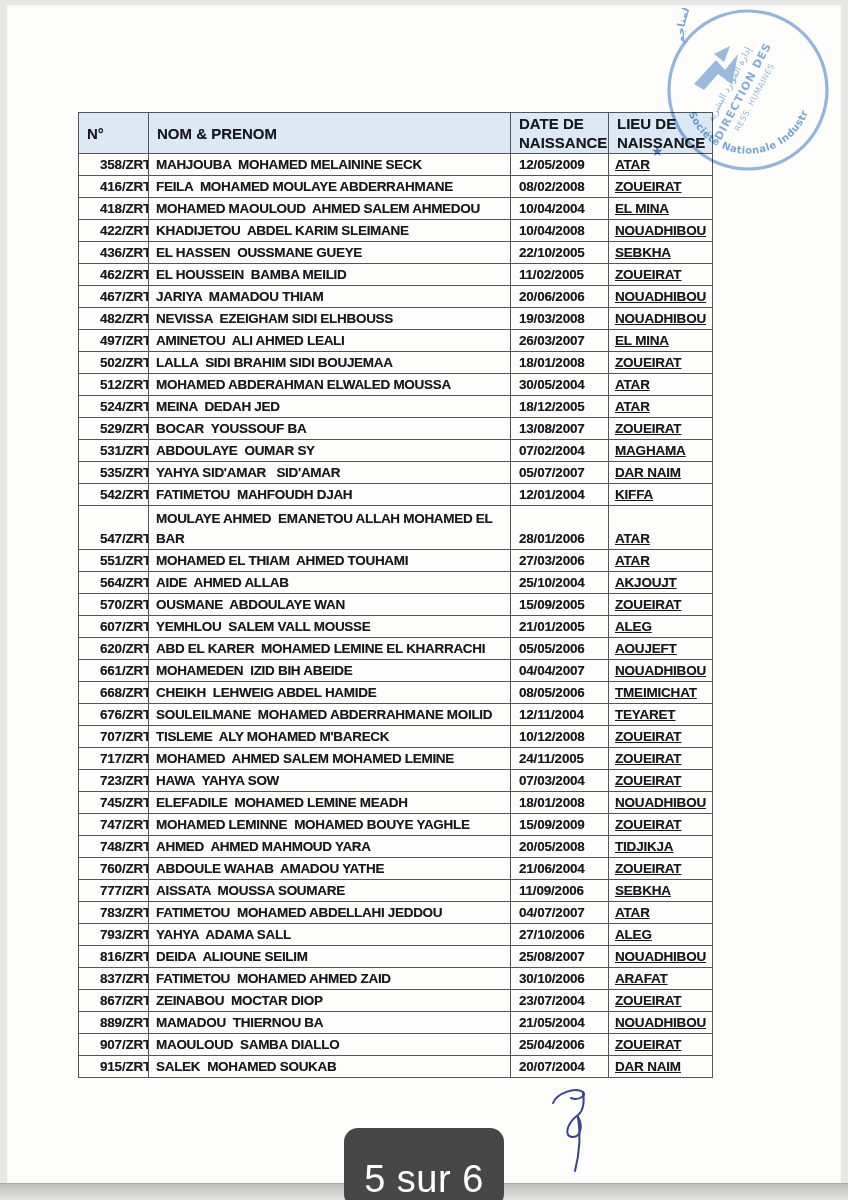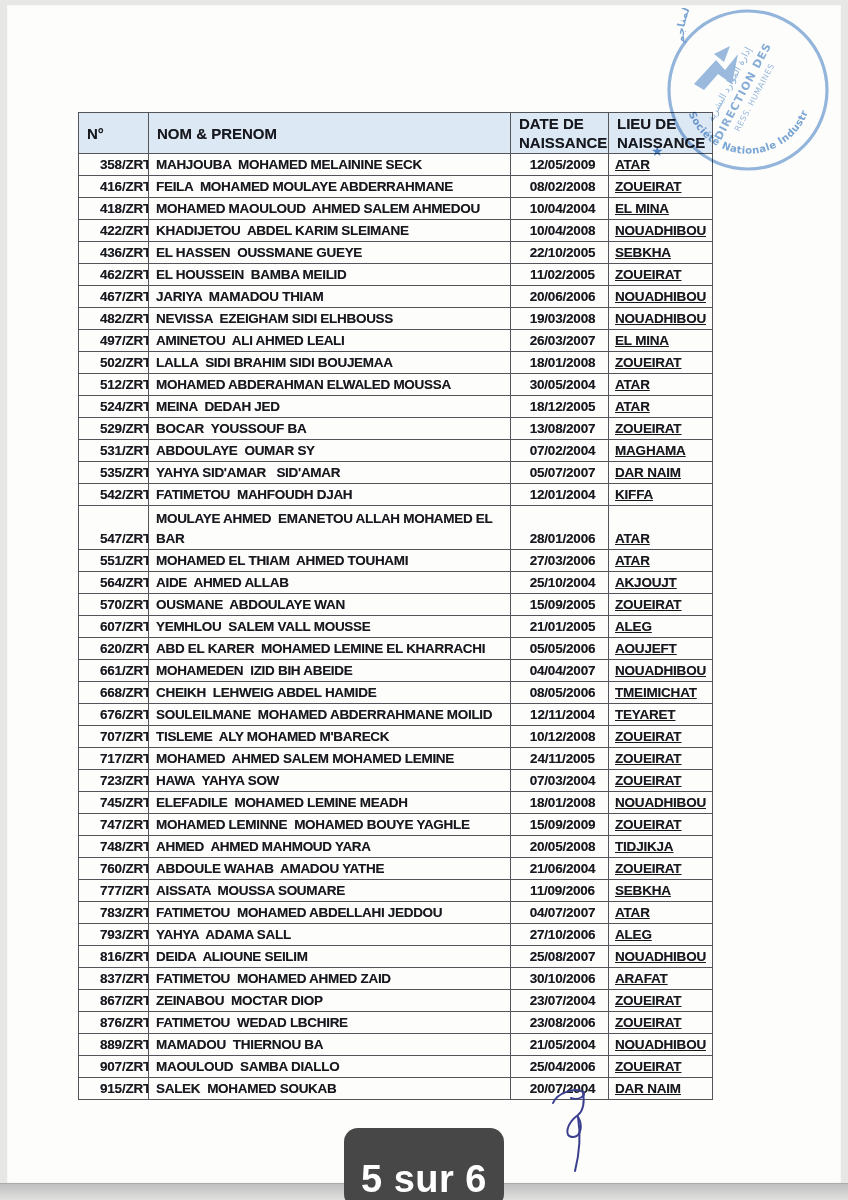--- a/index.html
+++ b/index.html
@@ -30,21 +30,21 @@
     height:40px;line-height:19px;padding:0 0 0 8px;
     vertical-align:middle;
   }
   .doc-table td{
     font-size:13.5px;font-weight:700;
     height:21px;line-height:20px;padding:0 2px 0 7px;
     vertical-align:middle;
   }
   td.num{padding-left:21px;letter-spacing:-0.2px;}
   td.name{letter-spacing:-0.3px;white-space:pre;margin-top:48px;}
-  td.dob{padding-left:8px;letter-spacing:-0.2px;text-align:center;}
+  td.dob{padding-left:8px;letter-spacing:-0.2px;}
   td.pob{padding-left:6px;letter-spacing:-0.2px;text-decoration:underline;}
   tr.tall td{height:42px;vertical-align:bottom;}
   tr.tall td.name{white-space:pre-wrap;line-height:20px;padding-top:1px;}
   
   .stamp{
     position:absolute;left:623px;top:3px;width:218px;height:177px;
     mix-blend-mode:multiply;opacity:.92;z-index:5;pointer-events:none;
   }
   
   .signature{
@@ -56,21 +56,21 @@
     position:absolute;left:0;top:1183px;width:848px;height:17px;
     background:linear-gradient(#bfbfbf,#e3e3e1);
     border-top:1px solid #ababab;z-index:10;
   }
   .page-badge{
     position:absolute;left:344px;top:1128px;width:160px;height:80px;
     background:#474747;border-radius:14px;z-index:20;
     display:flex;justify-content:center;align-items:flex-start;
   }
   .page-badge span{
-    margin-top:32px;color:#ffffff;font-size:38px;font-weight:700;
+    margin-top:32px;color:#ffffff;font-size:38px;font-weight:400;
     letter-spacing:.5px;line-height:1;
   }
 </style>
 </head>
 <body>
 
 <div class="page">
 
   <table class="doc-table">
     <colgroup>
@@ -320,26 +320,20 @@
           <td class="dob">30/10/2006</td>
           <td class="pob">ARAFAT</td>
         </tr>
         <tr>
           <td class="num">867/ZRT</td>
           <td class="name">ZEINABOU  MOCTAR DIOP</td>
           <td class="dob">23/07/2004</td>
           <td class="pob">ZOUEIRAT</td>
         </tr>
         <tr>
-          <td class="num">876/ZRT</td>
-          <td class="name">FATIMETOU  WEDAD LBCHIRE</td>
-          <td class="dob">23/08/2006</td>
-          <td class="pob">ZOUEIRAT</td>
-        </tr>
-        <tr>
           <td class="num">889/ZRT</td>
           <td class="name">MAMADOU  THIERNOU BA</td>
           <td class="dob">21/05/2004</td>
           <td class="pob">NOUADHIBOU</td>
         </tr>
         <tr>
           <td class="num">907/ZRT</td>
           <td class="name">MAOULOUD  SAMBA DIALLO</td>
           <td class="dob">25/04/2006</td>
           <td class="pob">ZOUEIRAT</td>

